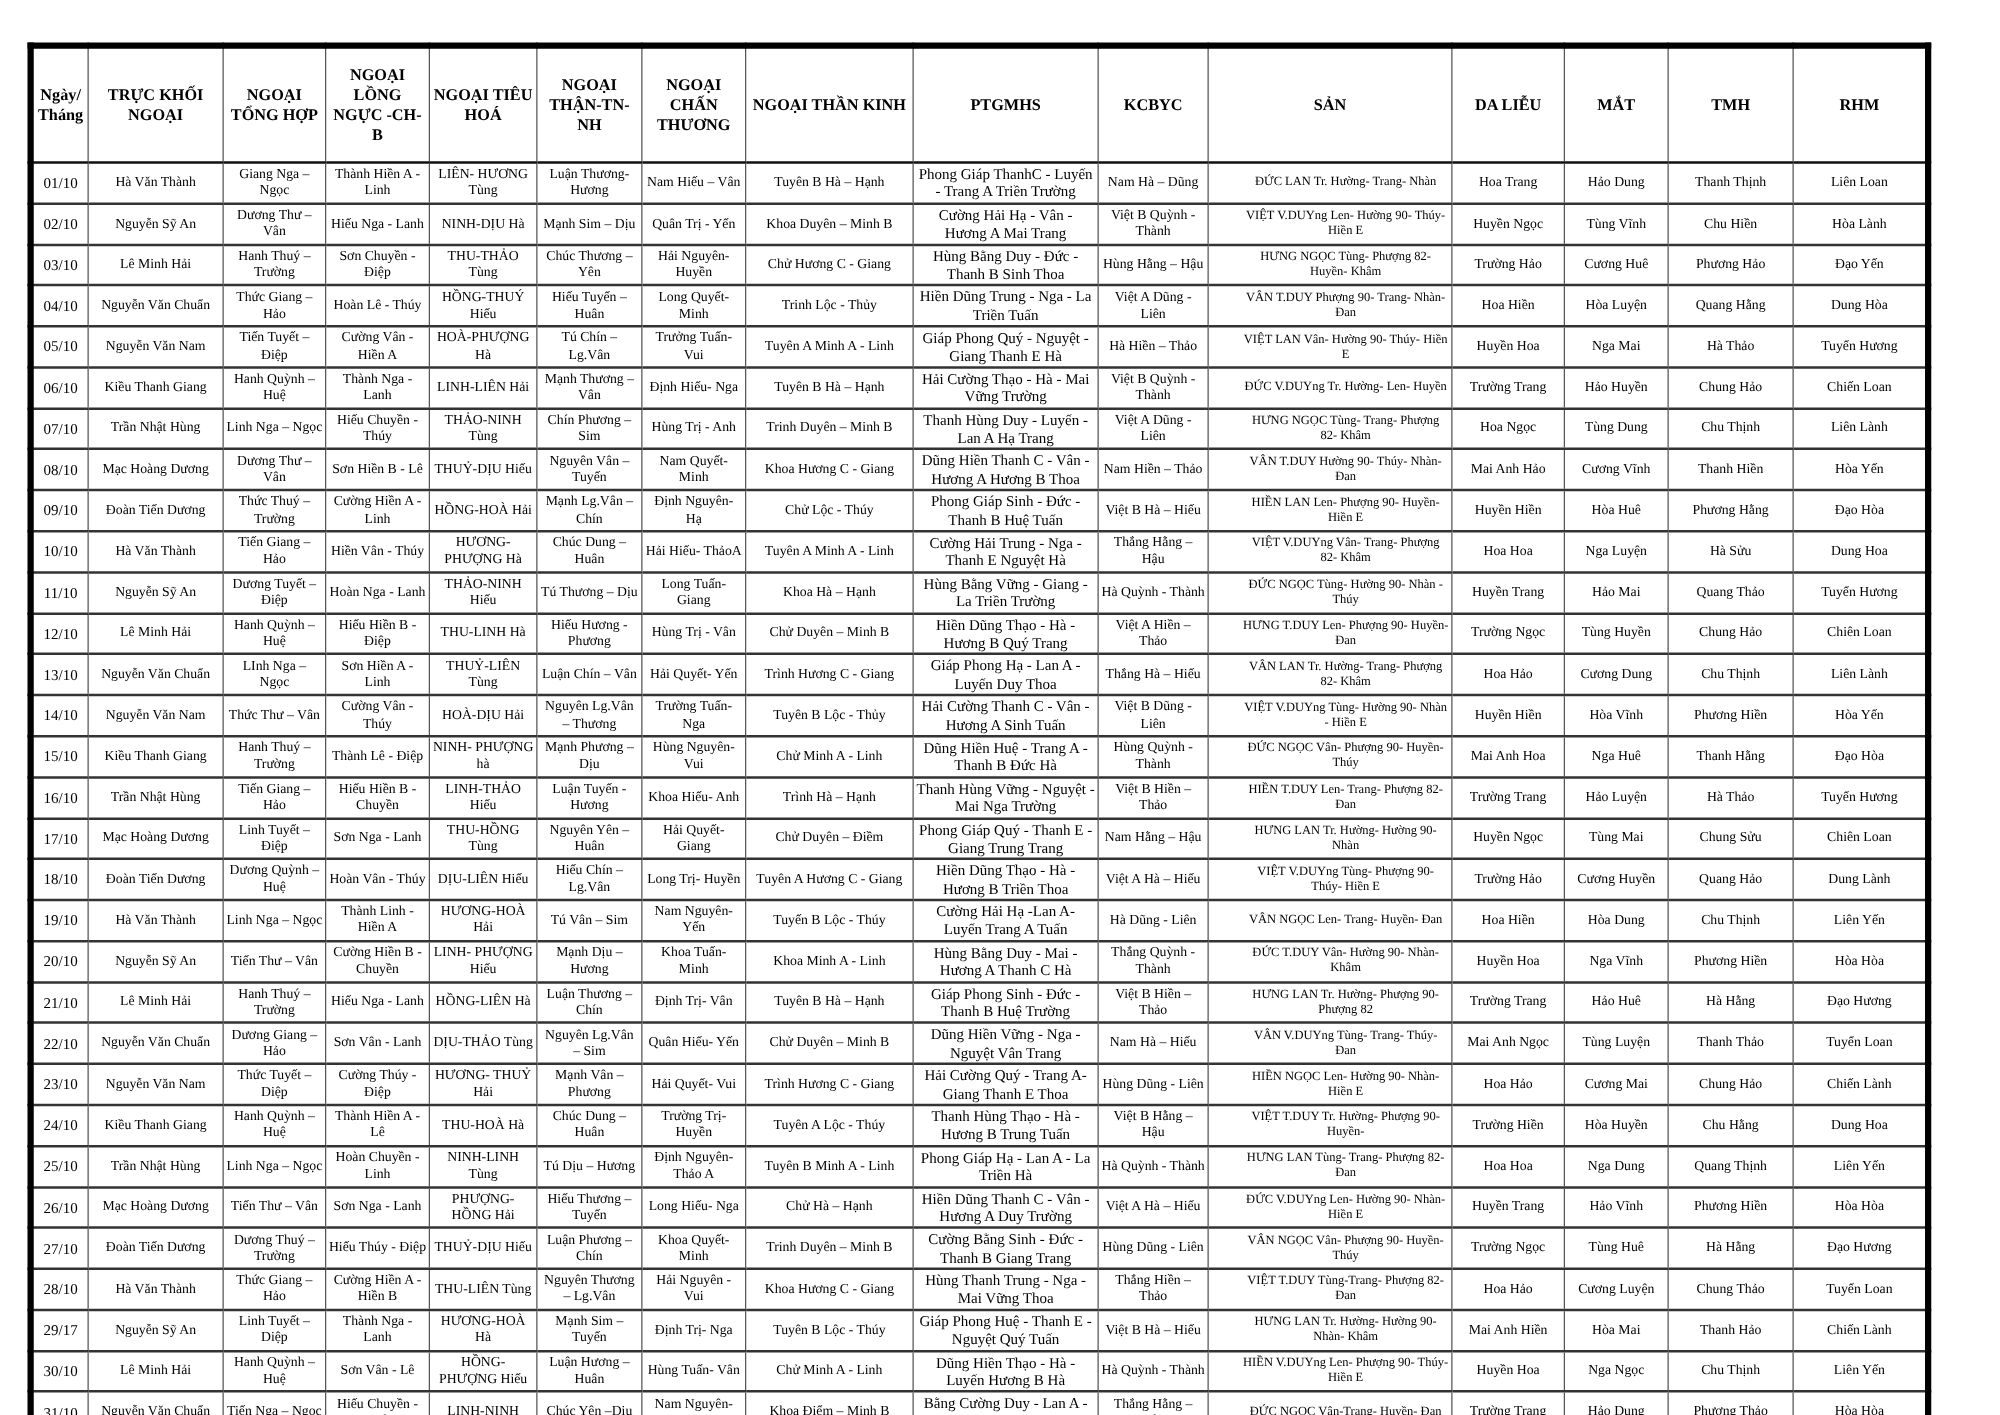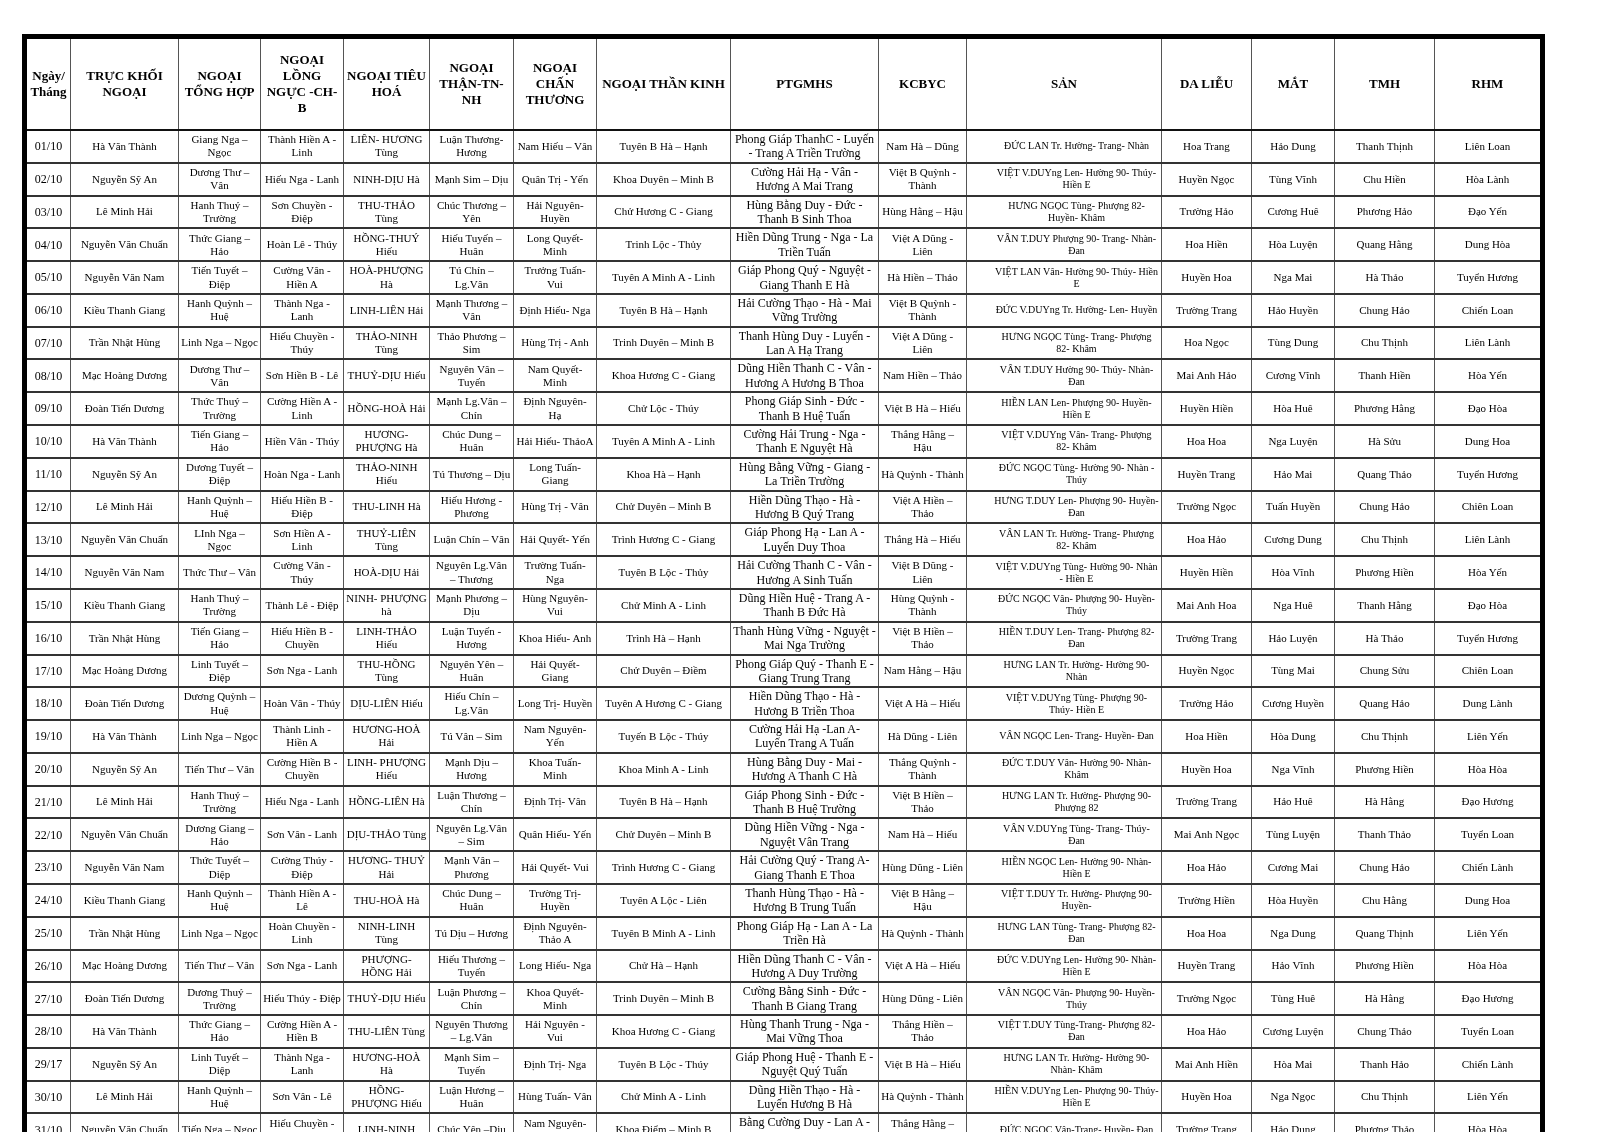--- a/index.html
+++ b/index.html
@@ -156,21 +156,21 @@
           <td>Hảo Huyền</td>
           <td>Chung Hảo</td>
           <td>Chiến Loan</td>
         </tr>
         <tr>
           <td class="date">07/10</td>
           <td>Trần Nhật Hùng</td>
           <td>Linh Nga – Ngọc</td>
           <td>Hiếu Chuyền - Thúy</td>
           <td>THẢO-NINH Tùng</td>
-          <td>Thảo Phương – Sim</td>
+          <td>Chín Phương – Sim</td>
           <td>Hùng Trị - Anh</td>
           <td>Trinh Duyên – Minh B</td>
           <td class="ptg">Thanh Hùng Duy - Luyến  - Lan A Hạ  Trang</td>
           <td>Việt A Dũng - Liên</td>
           <td class="san">HƯNG NGỌC Tùng- Trang- Phượng 82- Khâm</td>
           <td>Hoa Ngọc</td>
           <td>Tùng Dung</td>
           <td>Chu Thịnh</td>
           <td>Liên Lành</td>
         </tr>
@@ -248,21 +248,21 @@
           <td>Hanh Quỳnh – Huệ</td>
           <td>Hiếu Hiền B - Điệp</td>
           <td>THU-LINH Hà</td>
           <td>Hiếu Hương - Phương</td>
           <td>Hùng Trị - Vân</td>
           <td>Chử Duyên – Minh B</td>
           <td class="ptg">Hiền  Dũng Thạo - Hà - Hương B Quý Trang</td>
           <td>Việt A Hiền – Thảo</td>
           <td class="san">HƯNG T.DUY Len- Phượng 90- Huyền- Đan</td>
           <td>Trường Ngọc</td>
-          <td>Tuấn Huyền</td>
+          <td>Tùng Huyền</td>
           <td>Chung Hảo</td>
           <td>Chiên Loan</td>
         </tr>
         <tr>
           <td class="date">13/10</td>
           <td>Nguyễn Văn Chuẩn</td>
           <td>LInh Nga – Ngọc</td>
           <td>Sơn Hiền A - Linh</td>
           <td>THUỶ-LIÊN Tùng</td>
           <td>Luận Chín – Vân</td>
@@ -447,21 +447,21 @@
           <td>Chiến Lành</td>
         </tr>
         <tr>
           <td class="date">24/10</td>
           <td>Kiều Thanh Giang</td>
           <td>Hanh Quỳnh – Huệ</td>
           <td>Thành Hiền A - Lê</td>
           <td>THU-HOÀ Hà</td>
           <td>Chúc Dung – Huân</td>
           <td>Trường Trị- Huyền</td>
-          <td>Tuyên A Lộc - Liên</td>
+          <td>Tuyên A Lộc - Thúy</td>
           <td class="ptg">Thanh Hùng Thạo - Hà - Hương B Trung Tuấn</td>
           <td>Việt B Hằng – Hậu</td>
           <td class="san">VIỆT T.DUY Tr. Hường- Phượng 90- Huyền-</td>
           <td>Trường Hiền</td>
           <td>Hòa Huyền</td>
           <td>Chu Hằng</td>
           <td>Dung Hoa</td>
         </tr>
         <tr>
           <td class="date">25/10</td>

